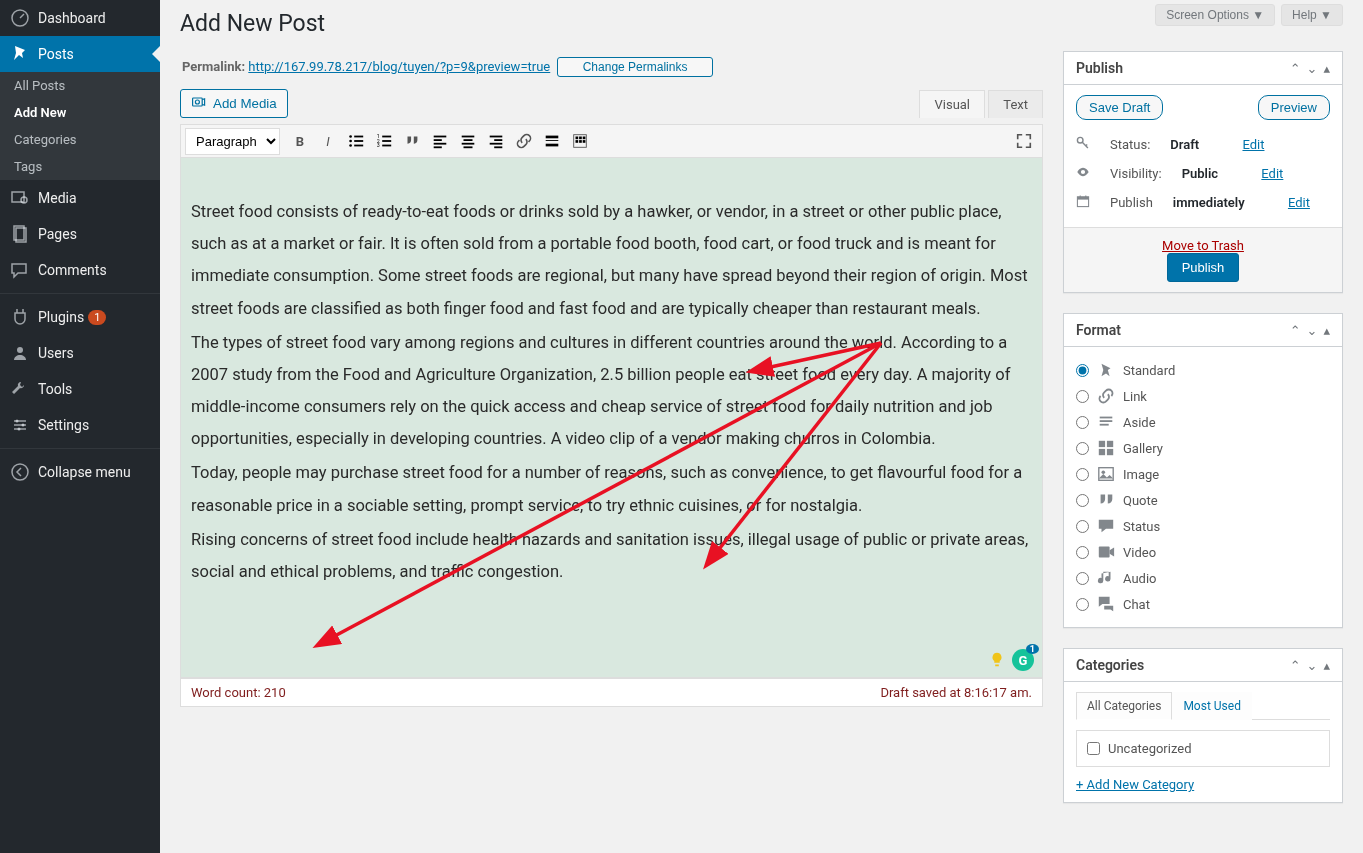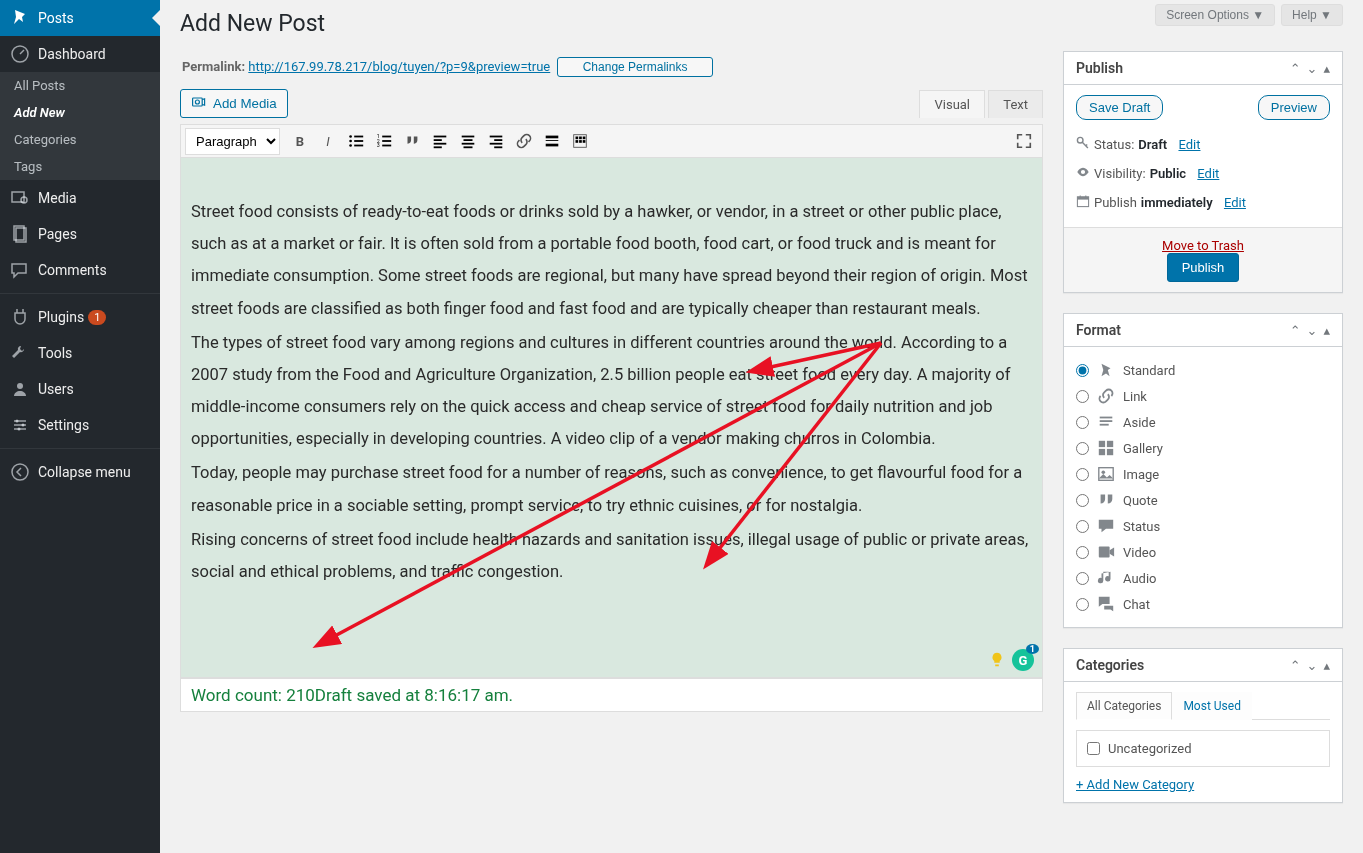--- a/index.html
+++ b/index.html
@@ -6,21 +6,21 @@
 body { font-family: -apple-system, BlinkMacSystemFont, "Segoe UI", Roboto, sans-serif; font-size: 13px; color: #444; background: #f1f1f1; overflow: hidden; }
 #wpwrap { display: flex; height: 853px; width: 1363px; }
 #adminmenu { width: 160px; background: #23282d; color: #eee; flex-shrink: 0; }
 .menu-item { display: flex; align-items: center; padding: 8px 10px; color: #eee; cursor: pointer; font-size: 14px; }
 .menu-item .ic { width: 20px; height: 20px; margin-right: 8px; display: inline-flex; align-items: center; justify-content: center; color: rgba(240,245,250,.6); }
 .menu-item.current { background: #0073aa; color: #fff; position: relative; }
 .menu-item.current .ic { color: #fff; }
 .menu-item.current::after { content: ""; position: absolute; right: 0; top: 50%; margin-top: -8px; border: 8px solid transparent; border-right-color: #f1f1f1; }
 .submenu { background: #32373c; }
 .submenu .sub-item { padding: 6px 12px 6px 14px; color: rgba(240,245,250,.7); cursor: pointer; font-size: 13px; }
-.submenu .sub-item.current { color: #fff; font-weight: 600; font-style: italic; }
+.submenu .sub-item.current { color: #fff; font-weight: 600; }
 .menu-sep { border-top: 1px solid #32373c; margin: 5px 0; }
 .update-count { background: #ca4a1f; color: #fff; border-radius: 10px; padding: 1px 6px; font-size: 11px; margin-left: 4px; }
 #wpbody { flex: 1; overflow-y: auto; padding: 0 20px 40px 20px; position: relative; }
 .top-actions { position: absolute; top: 4px; right: 20px; display: flex; gap: 6px; }
 .screen-btn { background: #e5e5e5; border: 1px solid #ddd; padding: 3px 10px; border-radius: 3px; color: #72777c; font-size: 12px; cursor: pointer; }
 h1.page-title { font-size: 23px; font-weight: 400; color: #23282d; margin: 10px 0 14px; }
 .layout { display: flex; gap: 20px; }
 .main-col { flex: 1; }
 .side-col { width: 280px; }
 #titlewrap input { width: 100%; padding: 8px 10px; font-size: 20px; border: 1px solid #ddd; background: #fff; }
@@ -32,27 +32,27 @@
 .etab { background: #ebebeb; border: 1px solid #ddd; border-bottom: none; padding: 6px 14px; color: #555; cursor: pointer; display: inline-block; }
 .etab.active { background: #f5f5f5; }
 .editor-toolbar { background: #f5f5f5; border: 1px solid #ddd; display: flex; align-items: center; padding: 2px 4px; margin-top: 6px; }
 .format-select { border: 1px solid #ddd; padding: 4px 6px; background: #fff; font-size: 13px; margin-right: 6px; }
 .tbtn { width: 28px; height: 28px; display: inline-flex; align-items: center; justify-content: center; color: #555; cursor: pointer; }
 .tbtn svg { width: 18px; height: 18px; }
 .tbtn.right { margin-left: auto; }
 .editor-area { border: 1px solid #ddd; border-top: none; background: #d9e8df; padding: 38px 10px 10px; min-height: 520px; position: relative; }
 .editor-area p { font-size: 16.5px; line-height: 1.95; color: #2a2a2a; margin-bottom: 2px; }
 .arrows { position: absolute; top: 0; left: 0; pointer-events: none; }
-.status-bar { border: 1px solid #ddd; border-top: 1px solid #ddd; background: #fff; padding: 6px 10px; display: flex; justify-content: flex-start; color: #15803d; font-size: 17px; }
+.status-bar { border: 1px solid #ddd; border-top: 1px solid #ddd; background: #fff; padding: 6px 10px; display: flex; justify-content: space-between; color: #7f1d1d; font-size: 13px; }
 .postbox { background: #fff; border: 1px solid #ccd0d4; box-shadow: 0 1px 1px rgba(0,0,0,.04); margin-bottom: 20px; }
 .postbox-header { display: flex; align-items: center; justify-content: space-between; border-bottom: 1px solid #ccd0d4; padding: 8px 12px; }
 .postbox-header h2 { font-size: 14px; font-weight: 600; }
 .postbox-header .handles { color: #72777c; display: flex; gap: 6px; }
 .postbox .inside { padding: 10px 12px; }
-.pub-row { display: flex; align-items: center; gap: 4px; padding: 6px 0; color: #555; }
+.pub-row { display: flex; align-items: center; gap: 20px; padding: 6px 0; color: #555; }
 .pub-row .lbl { color: #555; }
 .pub-row strong { color: #23282d; font-weight: 600; }
 .pub-row a { color: #0073aa; text-decoration: underline; cursor: pointer; }
 .pub-actions { display: flex; justify-content: space-between; align-items: center; border-top: 1px solid #ddd; margin: 10px -12px -10px; padding: 10px 12px; background: #f5f5f5; flex-direction: column; }
 .trash-link { color: #a00; text-decoration: underline; cursor: pointer; }
 .btn-primary { background: #0073aa; color: #fff; border: 1px solid #006799; padding: 6px 14px; border-radius: 3px; cursor: pointer; font-size: 13px; }
 .btn-secondary { background: #f7f7f7; color: #0071a1; border: 1px solid #0071a1; padding: 4px 12px; border-radius: 10px; cursor: pointer; font-size: 13px; }
 .top-btns { display: flex; justify-content: space-between; margin-bottom: 10px; }
 .format-list label { display: flex; align-items: center; gap: 8px; padding: 4px 0; color: #555; }
 .format-list input[type=radio] { accent-color: #0073aa; }
@@ -67,36 +67,36 @@
 .corner-badges { position: absolute; bottom: 6px; right: 8px; display: flex; gap: 6px; align-items: center; }
 .g-badge { width: 22px; height: 22px; border-radius: 50%; background: #15c39a; color: #fff; display: flex; align-items: center; justify-content: center; font-weight: bold; position: relative; }
 .g-badge .cnt { position: absolute; top: -5px; right: -5px; background: #0073aa; color: #fff; font-size: 9px; border-radius: 50%; padding: 0 4px; }
 .bulb { width: 18px; height: 18px; color: #f0c419; }
 </style>
 </head>
 <body>
 
 <div id="wpwrap">
   <div id="adminmenu">
-    <div class="menu-item current">
-      <span class="ic">
-          <svg viewBox="0 0 20 20" fill="currentColor">
-            <path d="M5 2l10 4-3 3 1 5-4-3-5 5 2-7-1-7z"></path>
-          </svg>
-        </span>
-      <span>Posts</span>
-    </div>
     <div class="menu-item">
       <span class="ic">
           <svg viewBox="0 0 20 20" fill="currentColor">
             <circle cx="10" cy="10" r="8" fill="none" stroke="currentColor" stroke-width="1.5"></circle>
             <path d="M10 10 L14 6" stroke="currentColor" stroke-width="1.5"></path>
           </svg>
         </span>
       <span>Dashboard</span>
+    </div>
+    <div class="menu-item current">
+      <span class="ic">
+          <svg viewBox="0 0 20 20" fill="currentColor">
+            <path d="M5 2l10 4-3 3 1 5-4-3-5 5 2-7-1-7z"></path>
+          </svg>
+        </span>
+      <span>Posts</span>
     </div>
     <div class="submenu">
       <div class="sub-item">All Posts</div>
       <div class="sub-item current">Add New</div>
       <div class="sub-item">Categories</div>
       <div class="sub-item">Tags</div>
     </div>
     <div class="menu-item">
       <span class="ic">
           <svg viewBox="0 0 20 20" fill="currentColor">
@@ -129,33 +129,33 @@
           <svg viewBox="0 0 20 20" fill="currentColor">
             <path d="M7 2v4h6V2M5 6h10v6a5 5 0 01-10 0z" fill="none" stroke="currentColor" stroke-width="1.5"></path>
           </svg>
         </span>
       <span>Plugins</span>
       <span class="update-count">1</span>
     </div>
     <div class="menu-item">
       <span class="ic">
           <svg viewBox="0 0 20 20" fill="currentColor">
-            <path d="M14 6a3 3 0 01-4 3l-6 6-2-2 6-6a3 3 0 013-4l-1 3 2 2z"></path>
-          </svg>
-        </span>
-      <span>Tools</span>
-    </div>
-    <div class="menu-item">
-      <span class="ic">
-          <svg viewBox="0 0 20 20" fill="currentColor">
             <circle cx="10" cy="7" r="3"></circle>
             <path d="M4 17c0-3 3-5 6-5s6 2 6 5"></path>
           </svg>
         </span>
       <span>Users</span>
+    </div>
+    <div class="menu-item">
+      <span class="ic">
+          <svg viewBox="0 0 20 20" fill="currentColor">
+            <path d="M14 6a3 3 0 01-4 3l-6 6-2-2 6-6a3 3 0 013-4l-1 3 2 2z"></path>
+          </svg>
+        </span>
+      <span>Tools</span>
     </div>
     <div class="menu-item">
       <span class="ic">
           <svg viewBox="0 0 20 20" fill="currentColor">
             <path d="M4 6h12M4 10h12M4 14h12" stroke="currentColor" stroke-width="1.5"></path>
             <circle cx="7" cy="6" r="1.5"></circle>
             <circle cx="13" cy="10" r="1.5"></circle>
             <circle cx="9" cy="14" r="1.5"></circle>
           </svg>
         </span>

